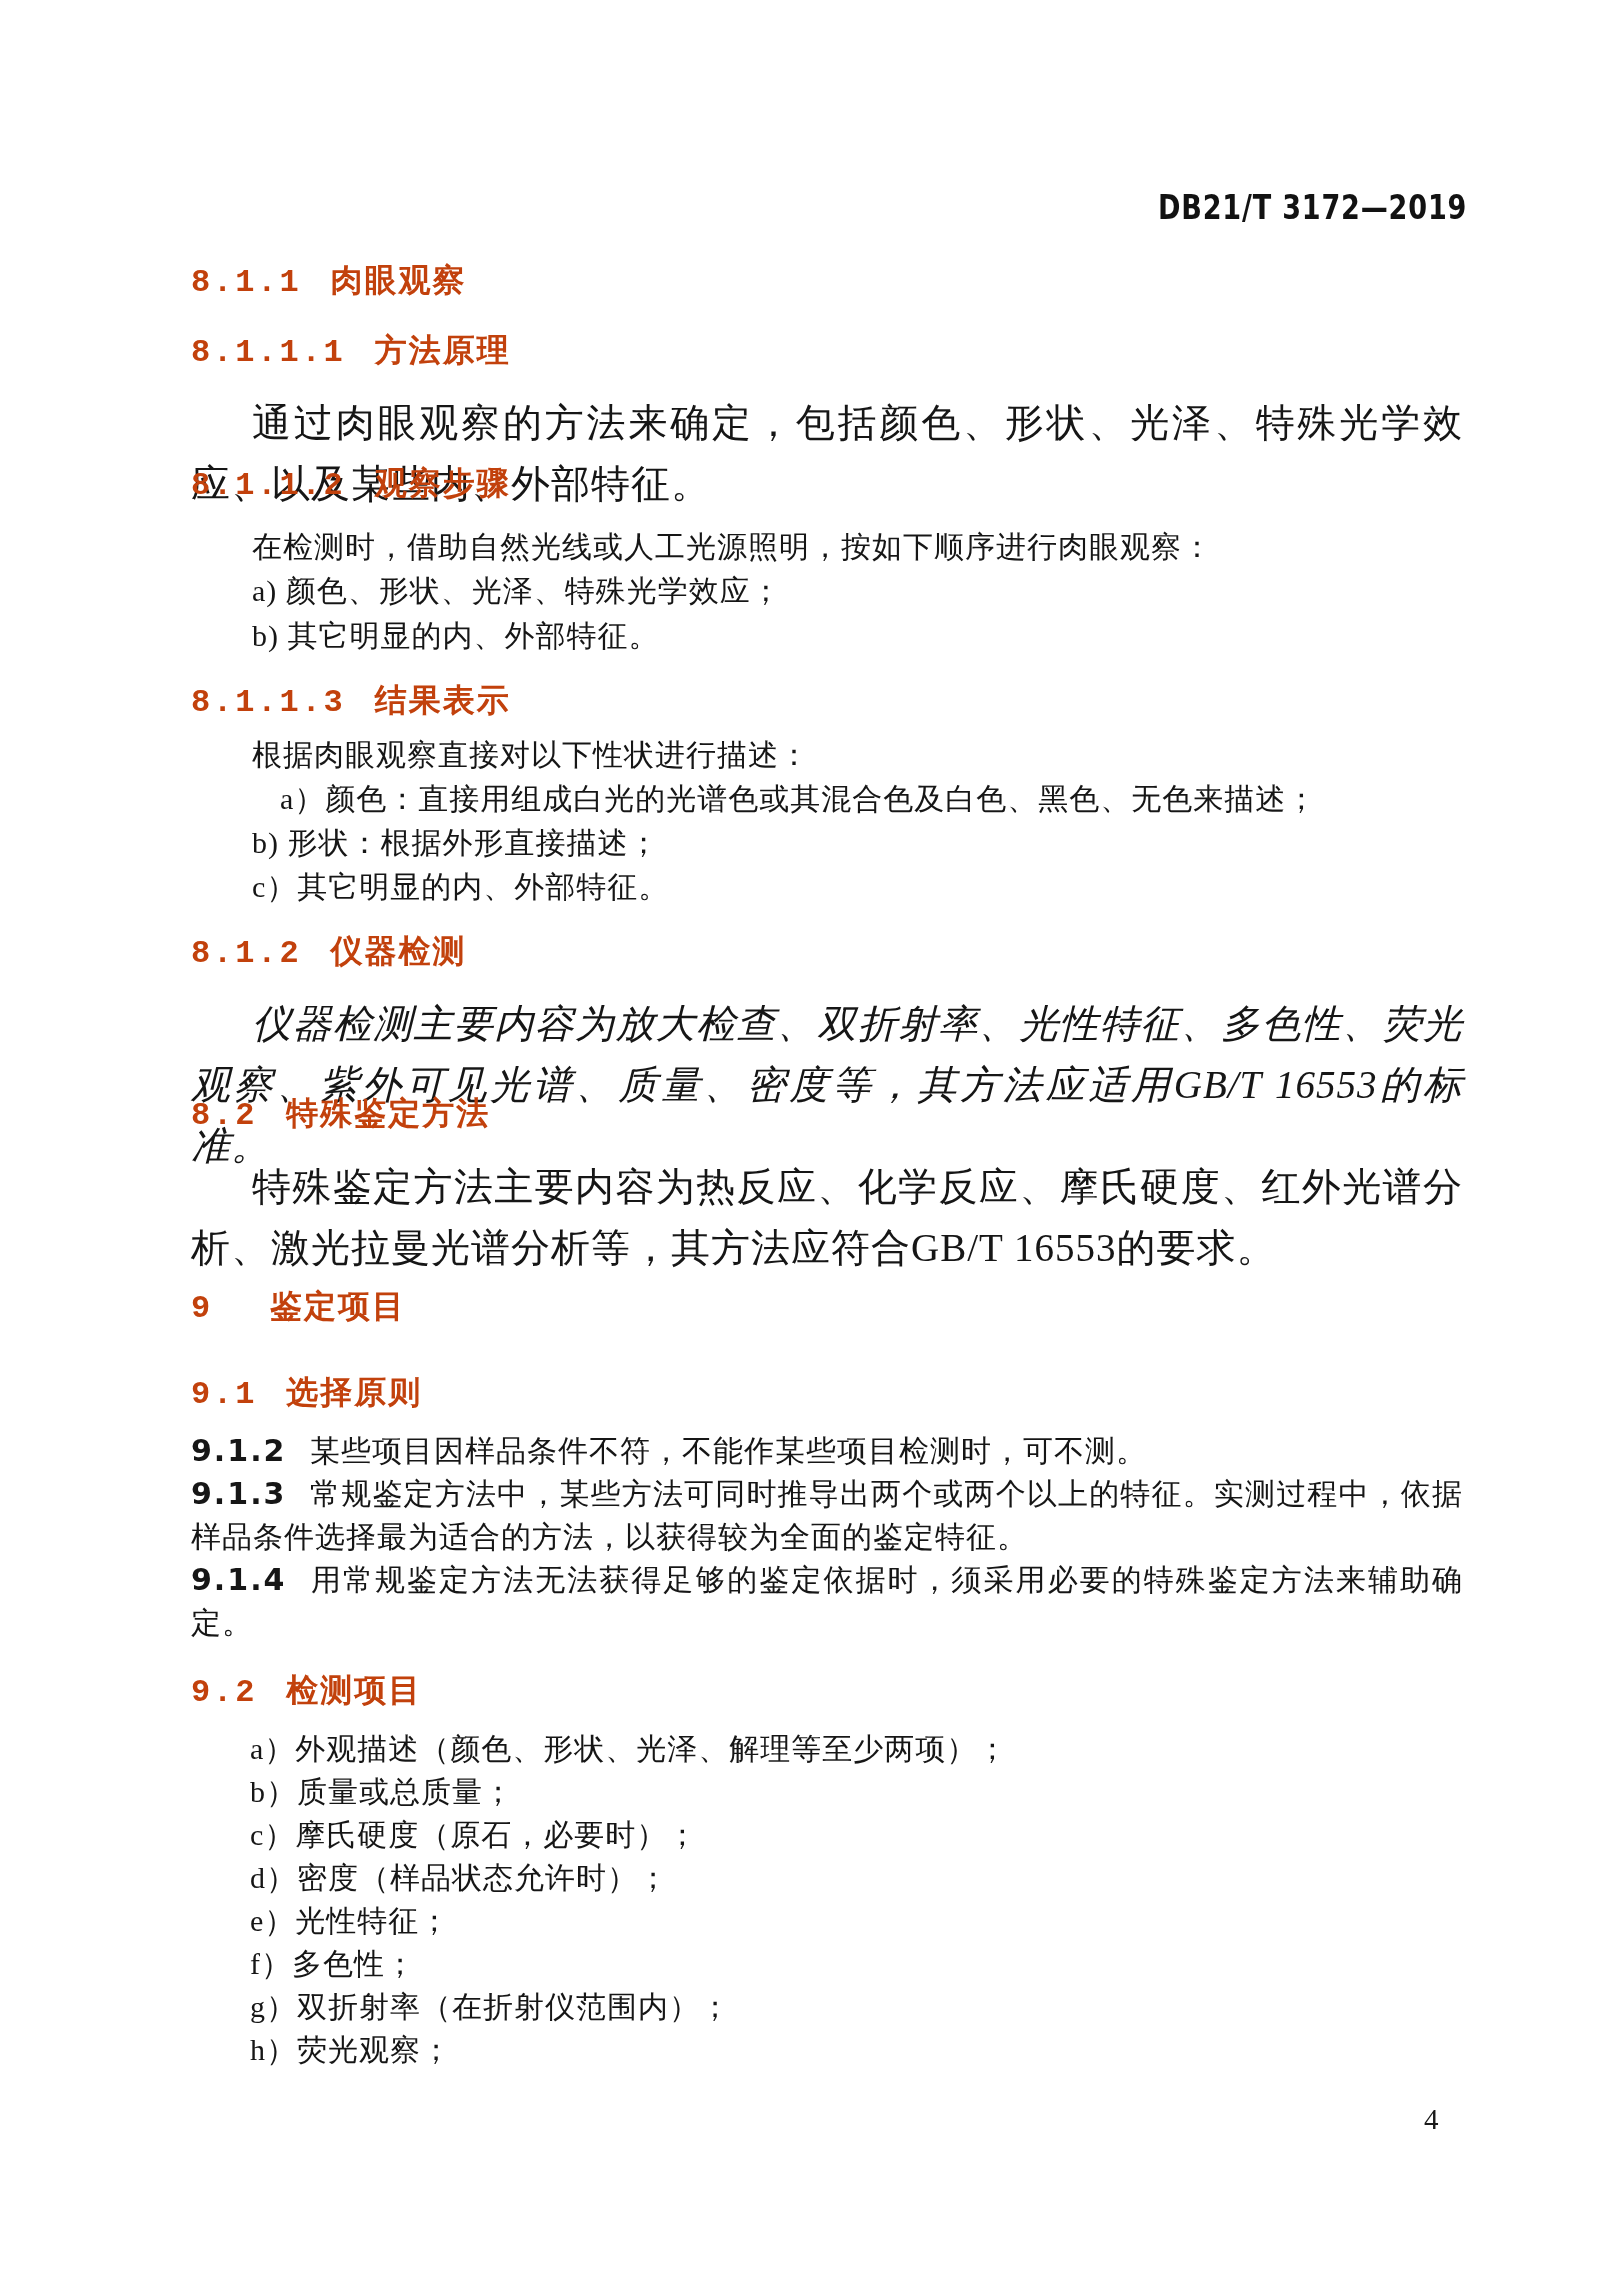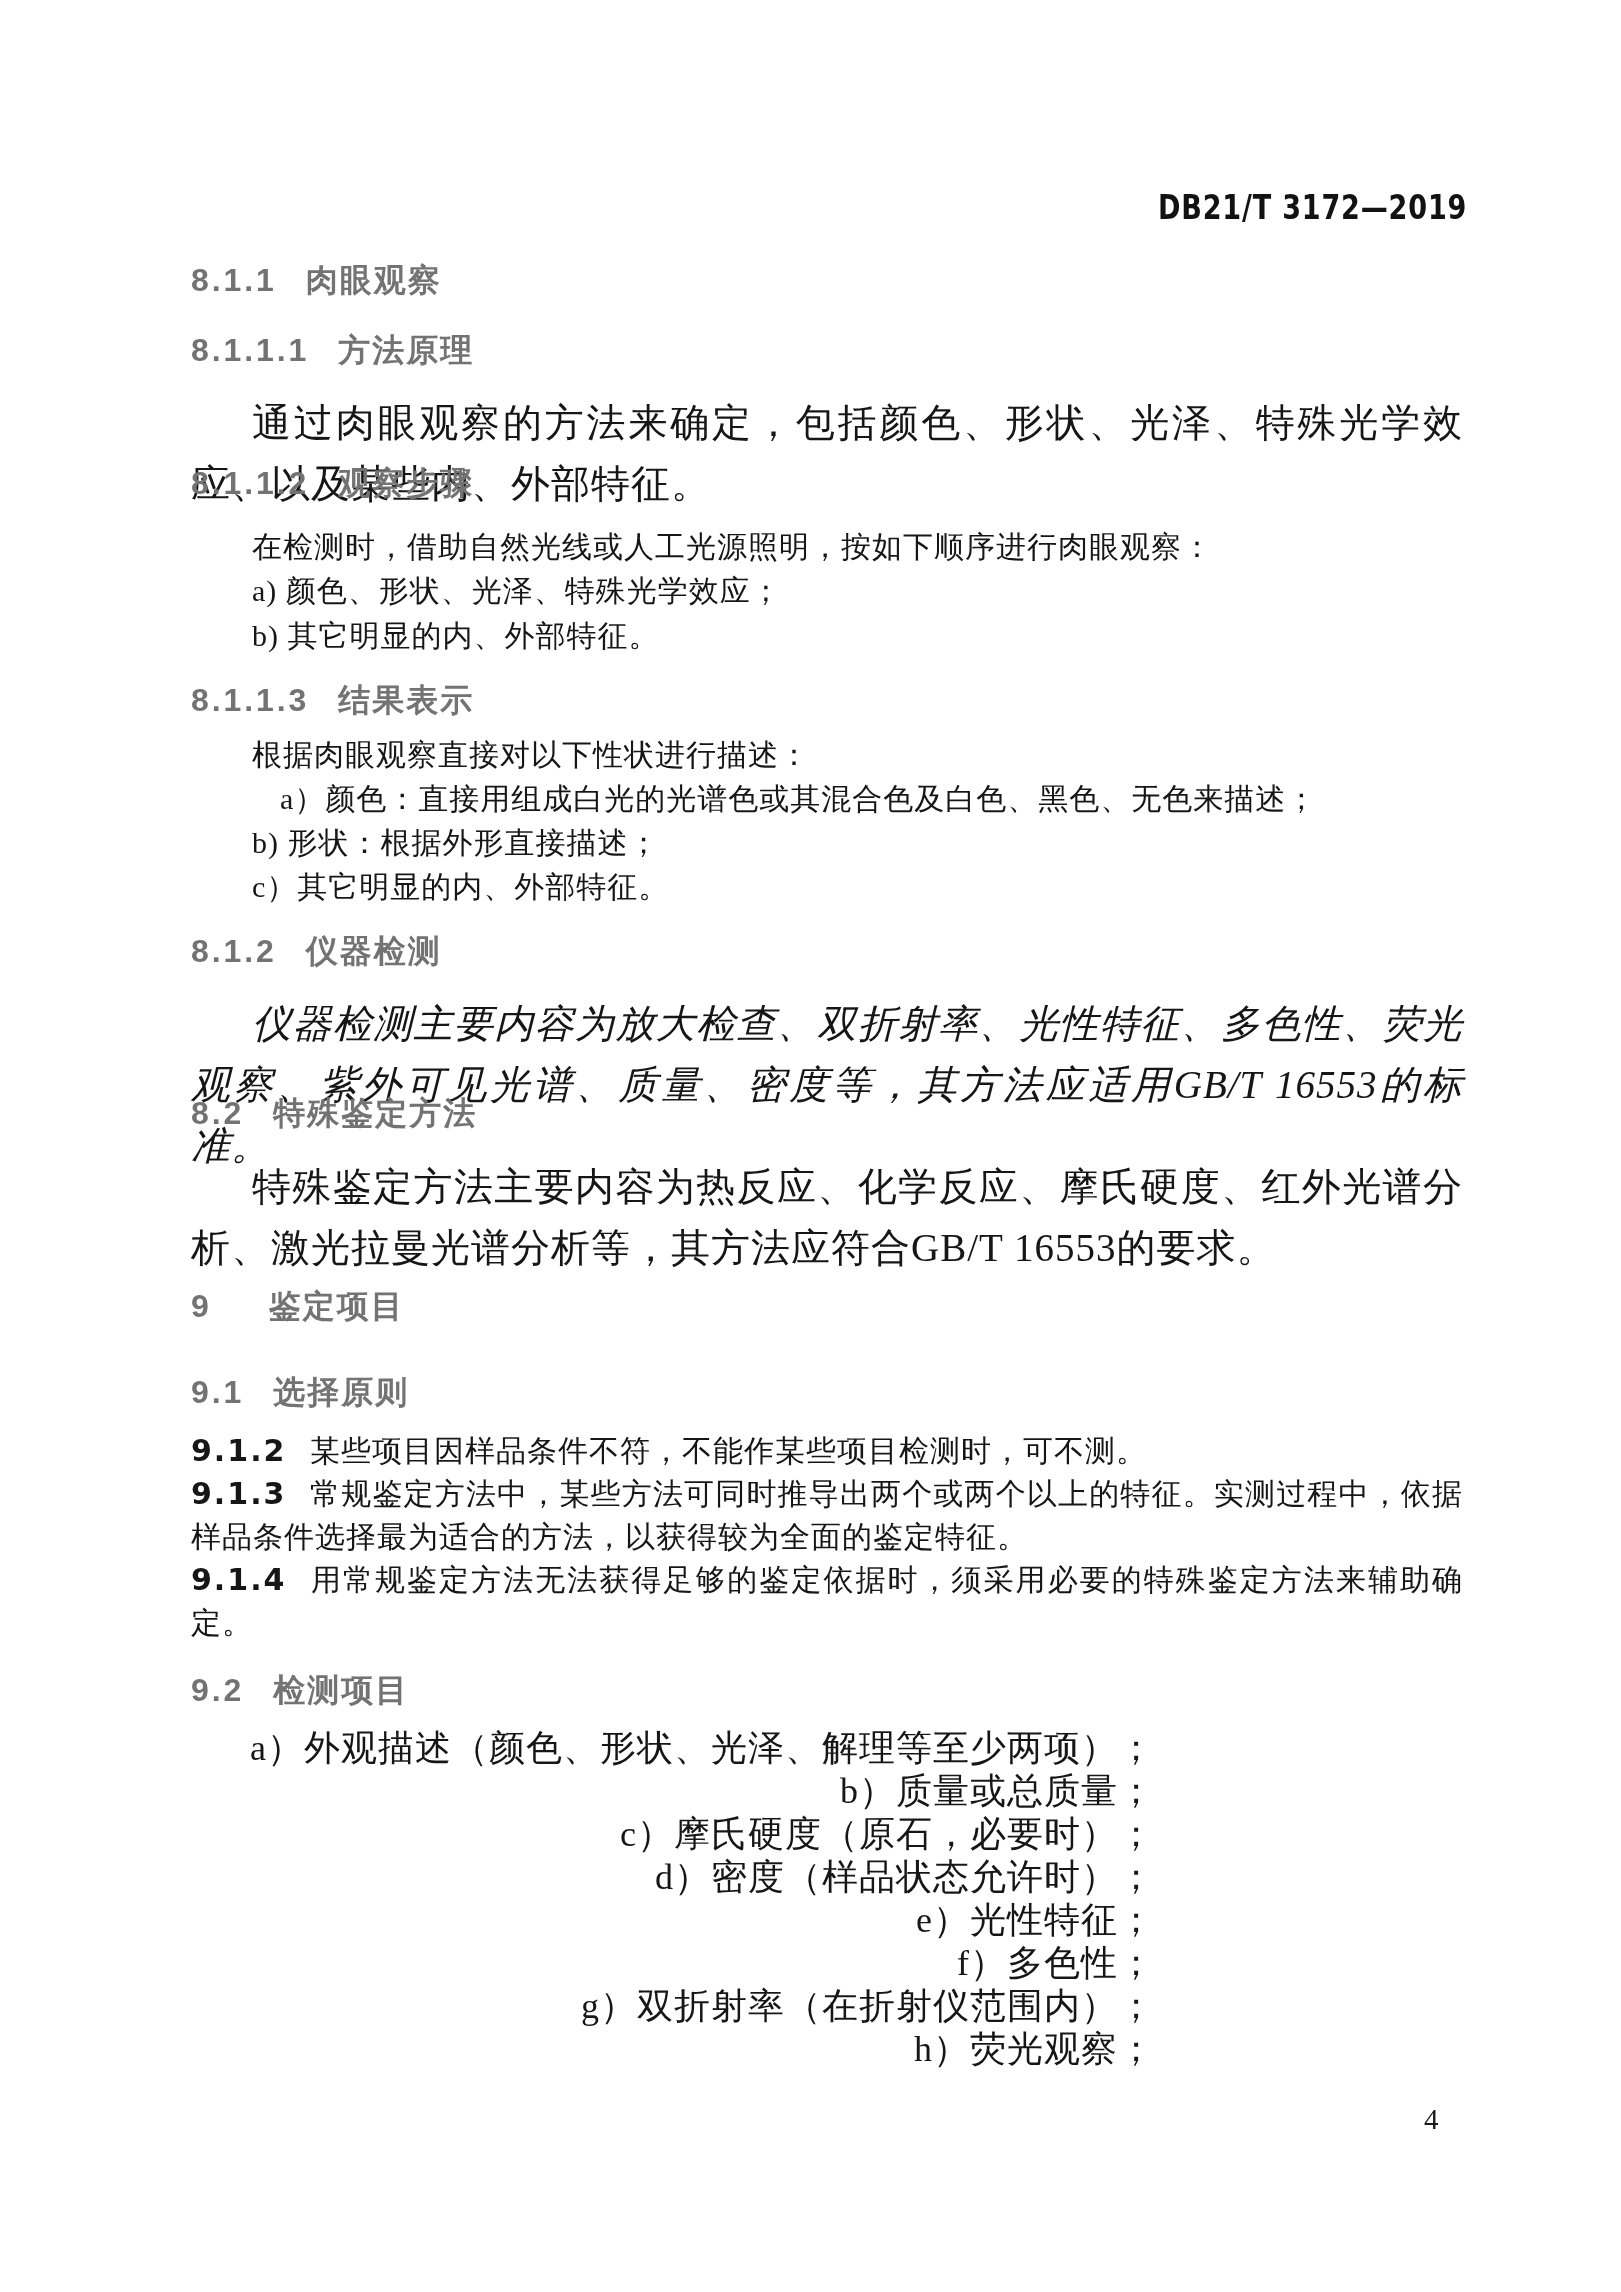--- a/index.html
+++ b/index.html
@@ -4,39 +4,39 @@
 <style>
   html,body{margin:0;padding:0;}
   body{
     width:1621px;height:2293px;background:#ffffff;position:relative;
     font-family:"Liberation Serif", serif;color:#161616;
     -webkit-font-smoothing:antialiased;overflow:hidden;
   }
   .abs{position:absolute;}
   
   .h{
-    font-family:Liberation Sans, sans-serif;font-weight:700;font-size:32px;
-    white-space:nowrap;color:#737373;
+    font-family:Liberation Mono, monospace;font-weight:700;font-size:32px;
+    white-space:nowrap;color:#c2410c;
   }
   .h .h-num{letter-spacing:2.9px;margin-right:29px;}
   .h.gap-wide .h-num{margin-right:57px;}
   .h .h-title{letter-spacing:2px;}
   
   .body-line{font-size:30px;line-height:44px;white-space:nowrap;letter-spacing:1px;}
   .para{
     font-size:39px;line-height:61px;width:1272px;text-indent:61px;
     text-align:justify;letter-spacing:1px;
   }
   .clauses{width:1272px;}
   .clauses .clause{font-size:30px;line-height:43px;text-align:justify;margin:0;letter-spacing:1px;}
   .clause .clause-num{
     font-family:"DejaVu Sans", sans-serif;font-weight:700;font-size:30px;
     letter-spacing:2px;margin-right:23.5px;
   }
-  .list92 .list-line{font-size:36px;line-height:43px;white-space:nowrap;letter-spacing:1px;text-align:right;}
+  .list92 .list-line{font-size:30px;line-height:43px;white-space:nowrap;letter-spacing:1px;}
   .doc-code{
     font-family:"DejaVu Sans", sans-serif;font-weight:700;font-size:33px;
     letter-spacing:1px;transform:scaleX(0.82);transform-origin:100% 50%;
     white-space:nowrap;color:#121212;
   }
   .page-num{font-size:29px;color:#1a1a1a;}
 </style>
 </head>
 <body>
 

